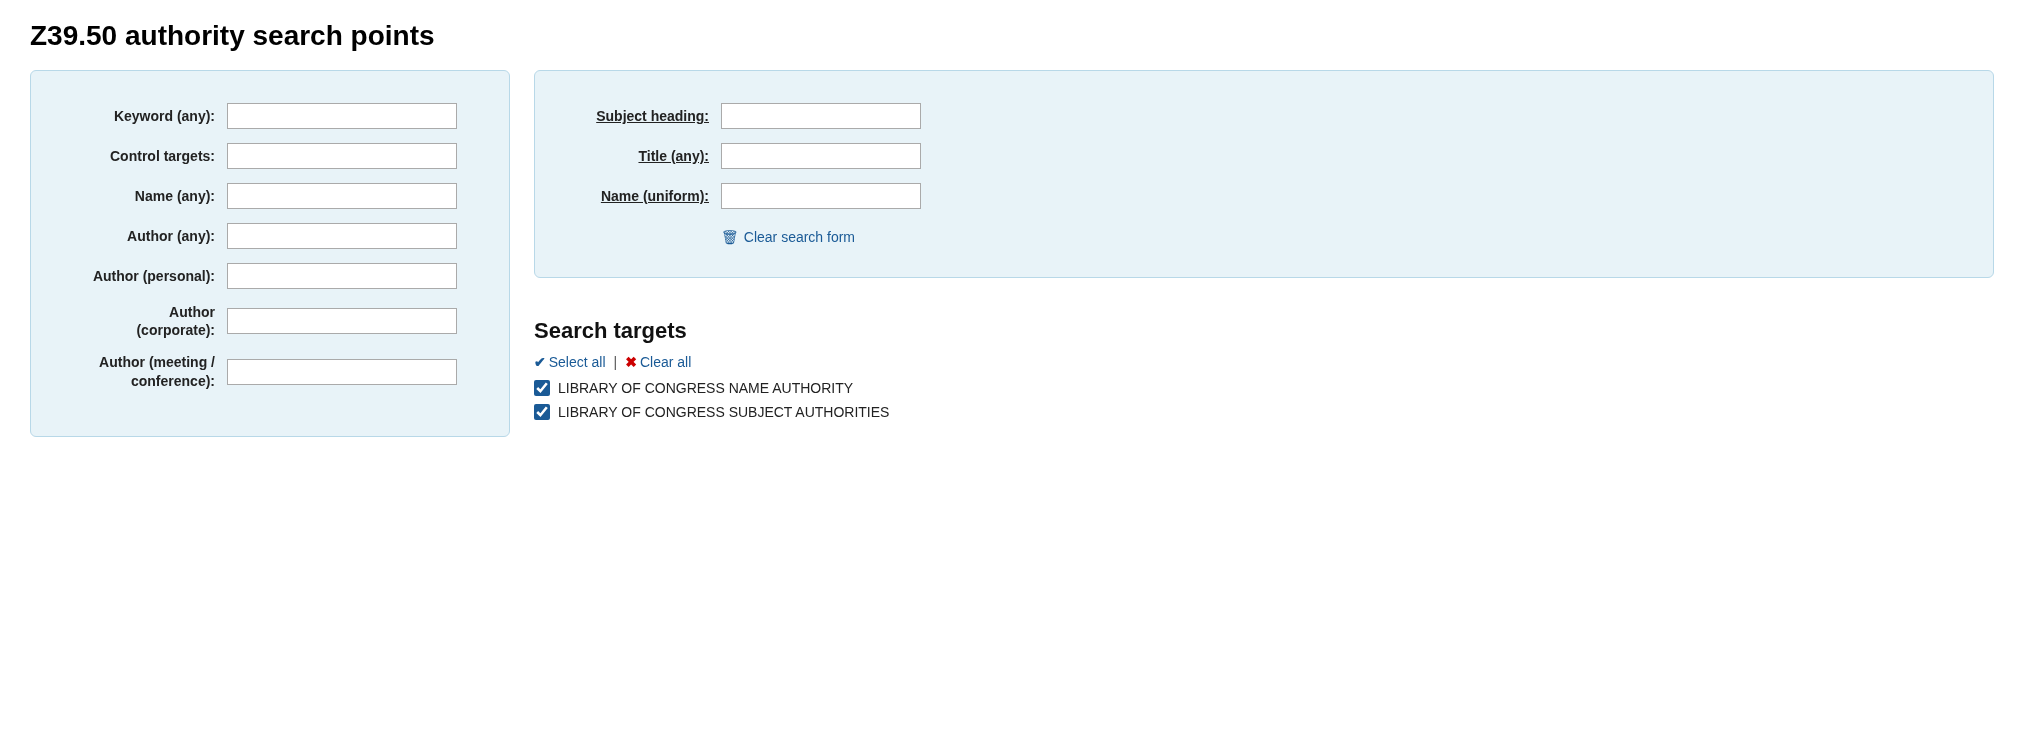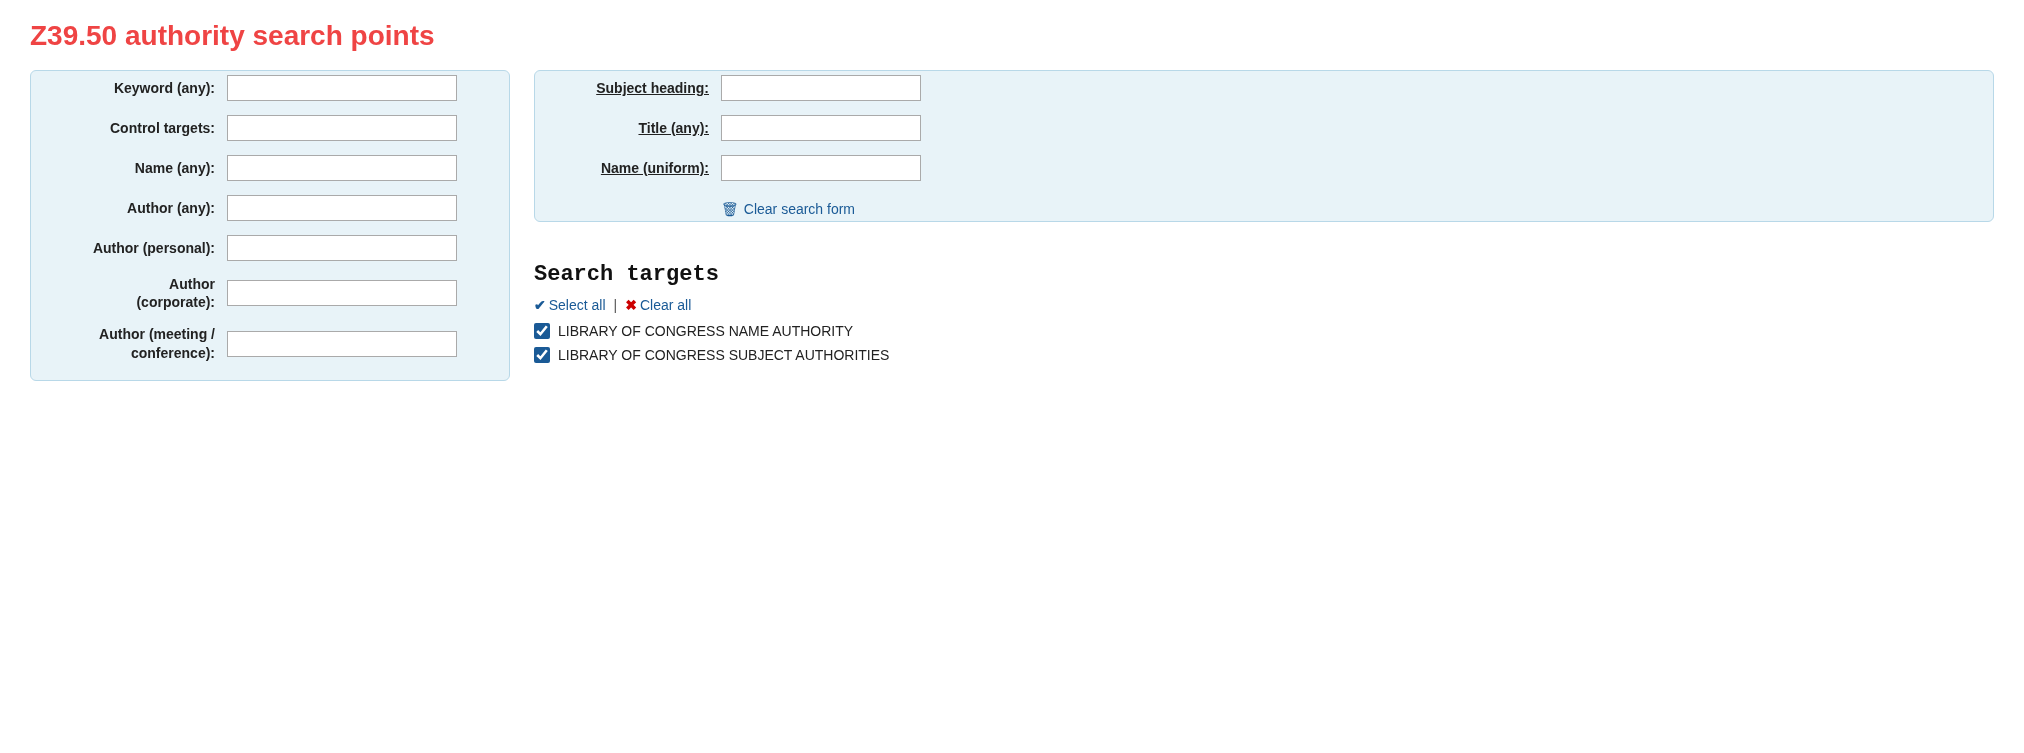--- a/index.html
+++ b/index.html
@@ -11,32 +11,32 @@
       font-family: Arial, Helvetica, sans-serif;
       font-size: 14px;
       background: #fff;
       color: #222;
       padding: 20px 30px;
     }
     h1[data-name="page-title"] {
       font-size: 28px;
       font-weight: bold;
       margin-bottom: 18px;
-      color: #ef4444;
+      color: #000000;
     }
     .main-layout {
       display: flex;
       gap: 24px;
       align-items: flex-start;
     }
     .left-panel, .right-panel {
       background: #e8f3f8;
       border: 1px solid #b8d8e8;
       border-radius: 6px;
-      padding: 4px 24px;
+      padding: 32px 24px;
     }
     .left-panel {
       flex: 0 0 480px;
       min-width: 380px;
     }
     .right-panel {
       flex: 1;
       min-width: 340px;
     }
     .form-row {
@@ -83,21 +83,20 @@
       font-size: 14px;
     }
     .search-targets-section {
       margin-top: 22px;
     }
     h2[data-name="search-targets-heading"] {
       font-size: 22px;
       font-weight: bold;
       margin-bottom: 10px;
       color: #111;
-      font-family: Liberation Mono, monospace;
     }
     .select-clear-row {
       display: flex;
       align-items: center;
       gap: 8px;
       margin-bottom: 10px;
       font-size: 14px;
     }
     .select-all-link, .clear-all-link {
       color: #1a5a96;

